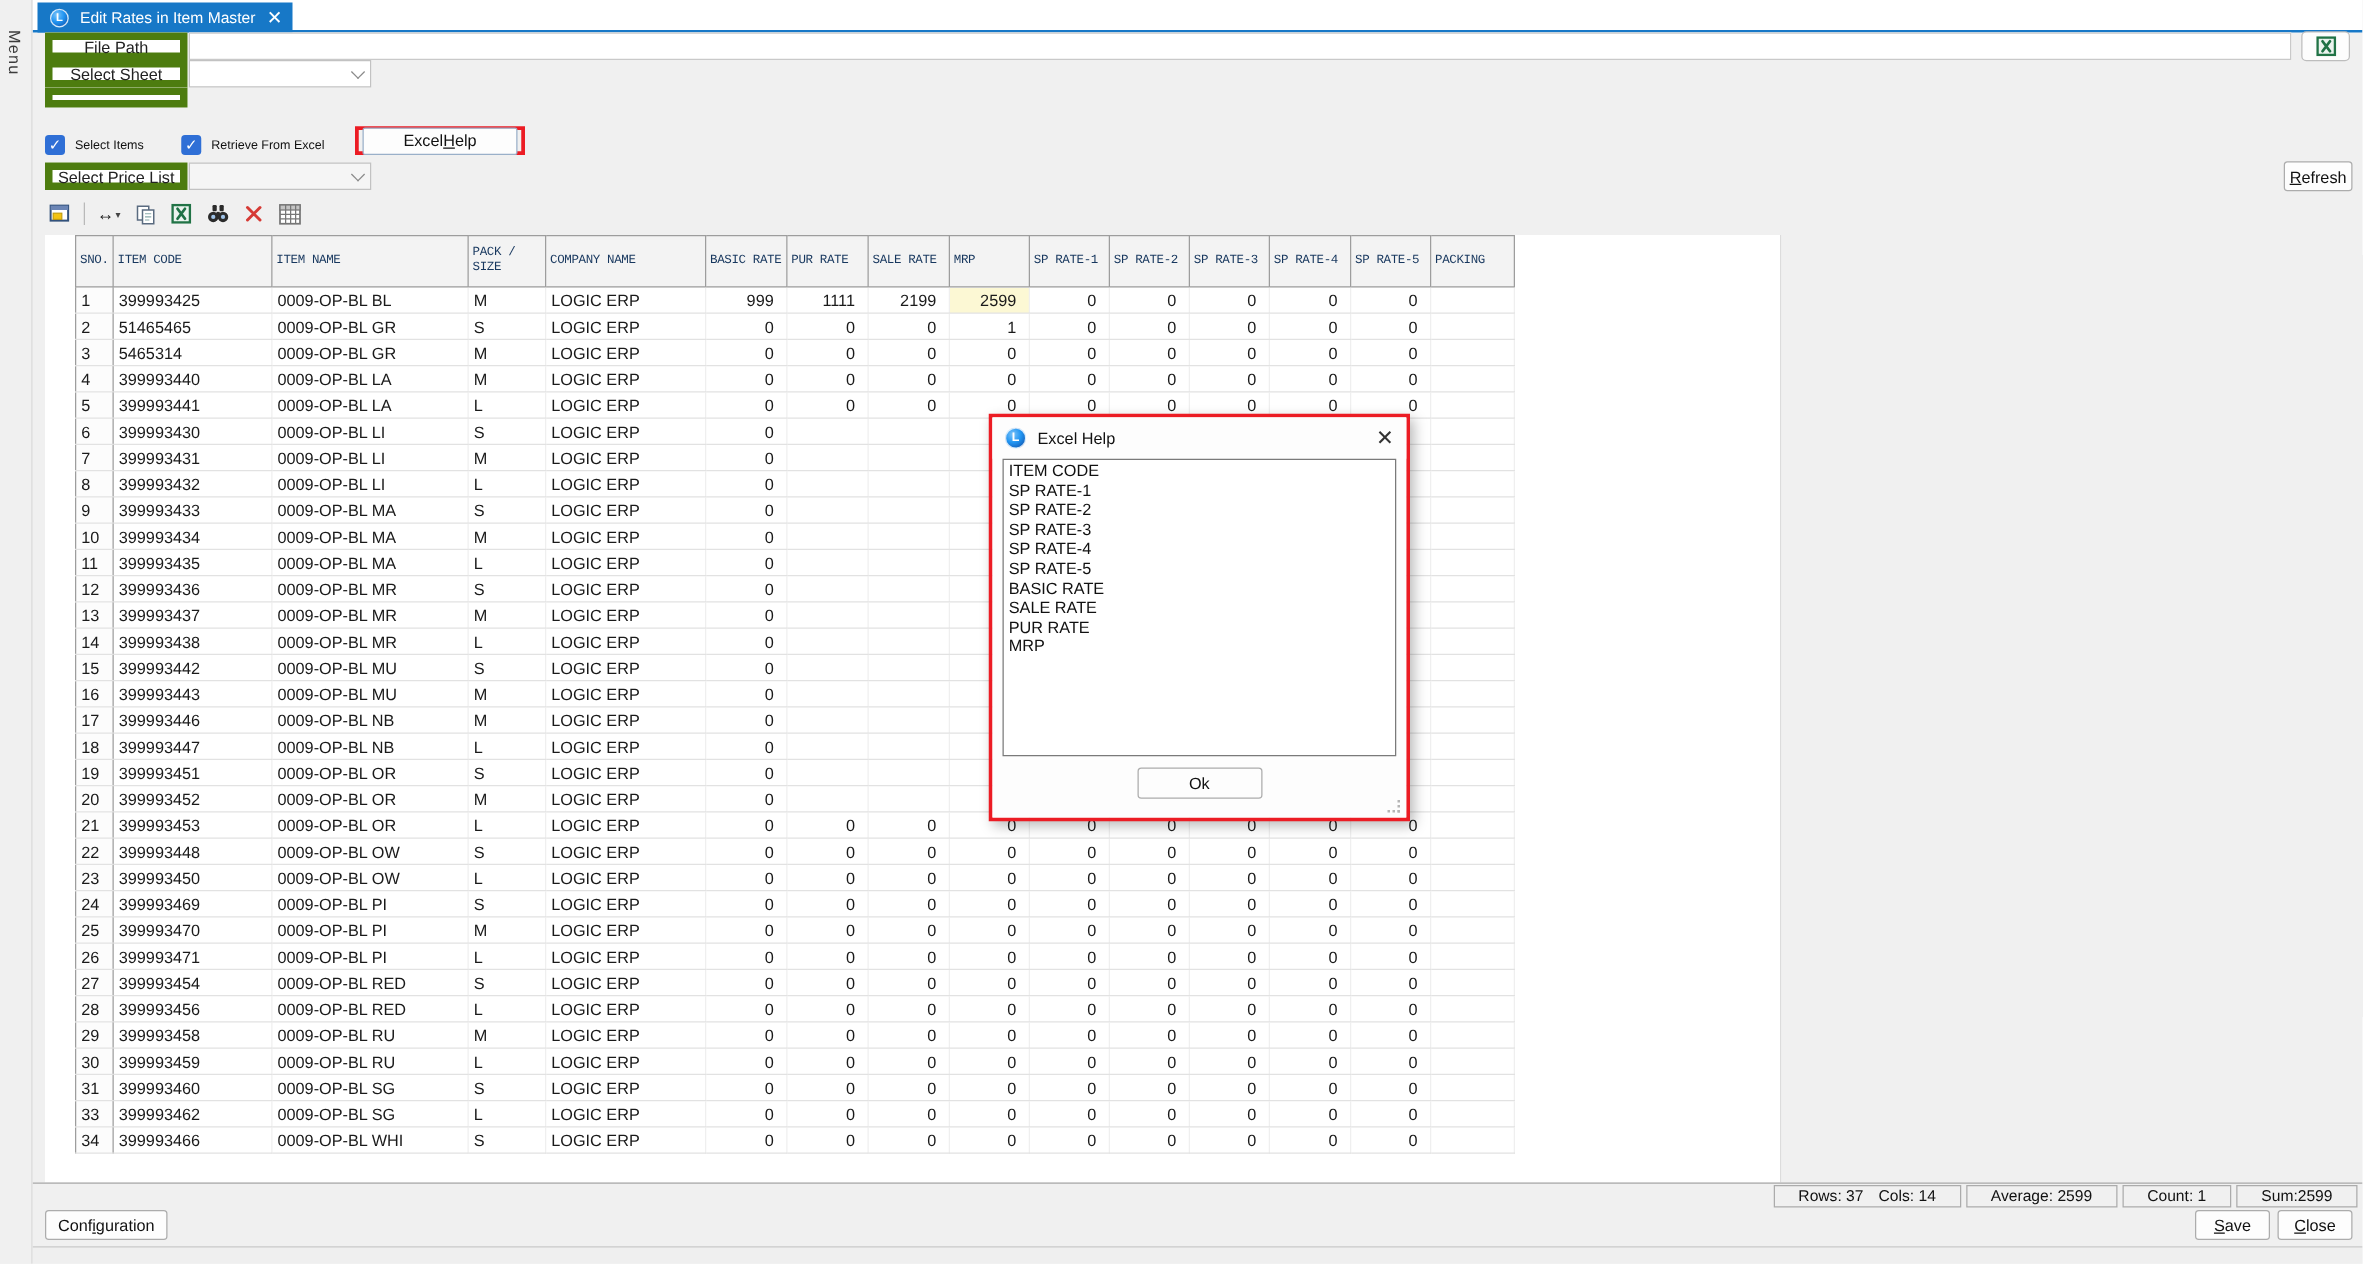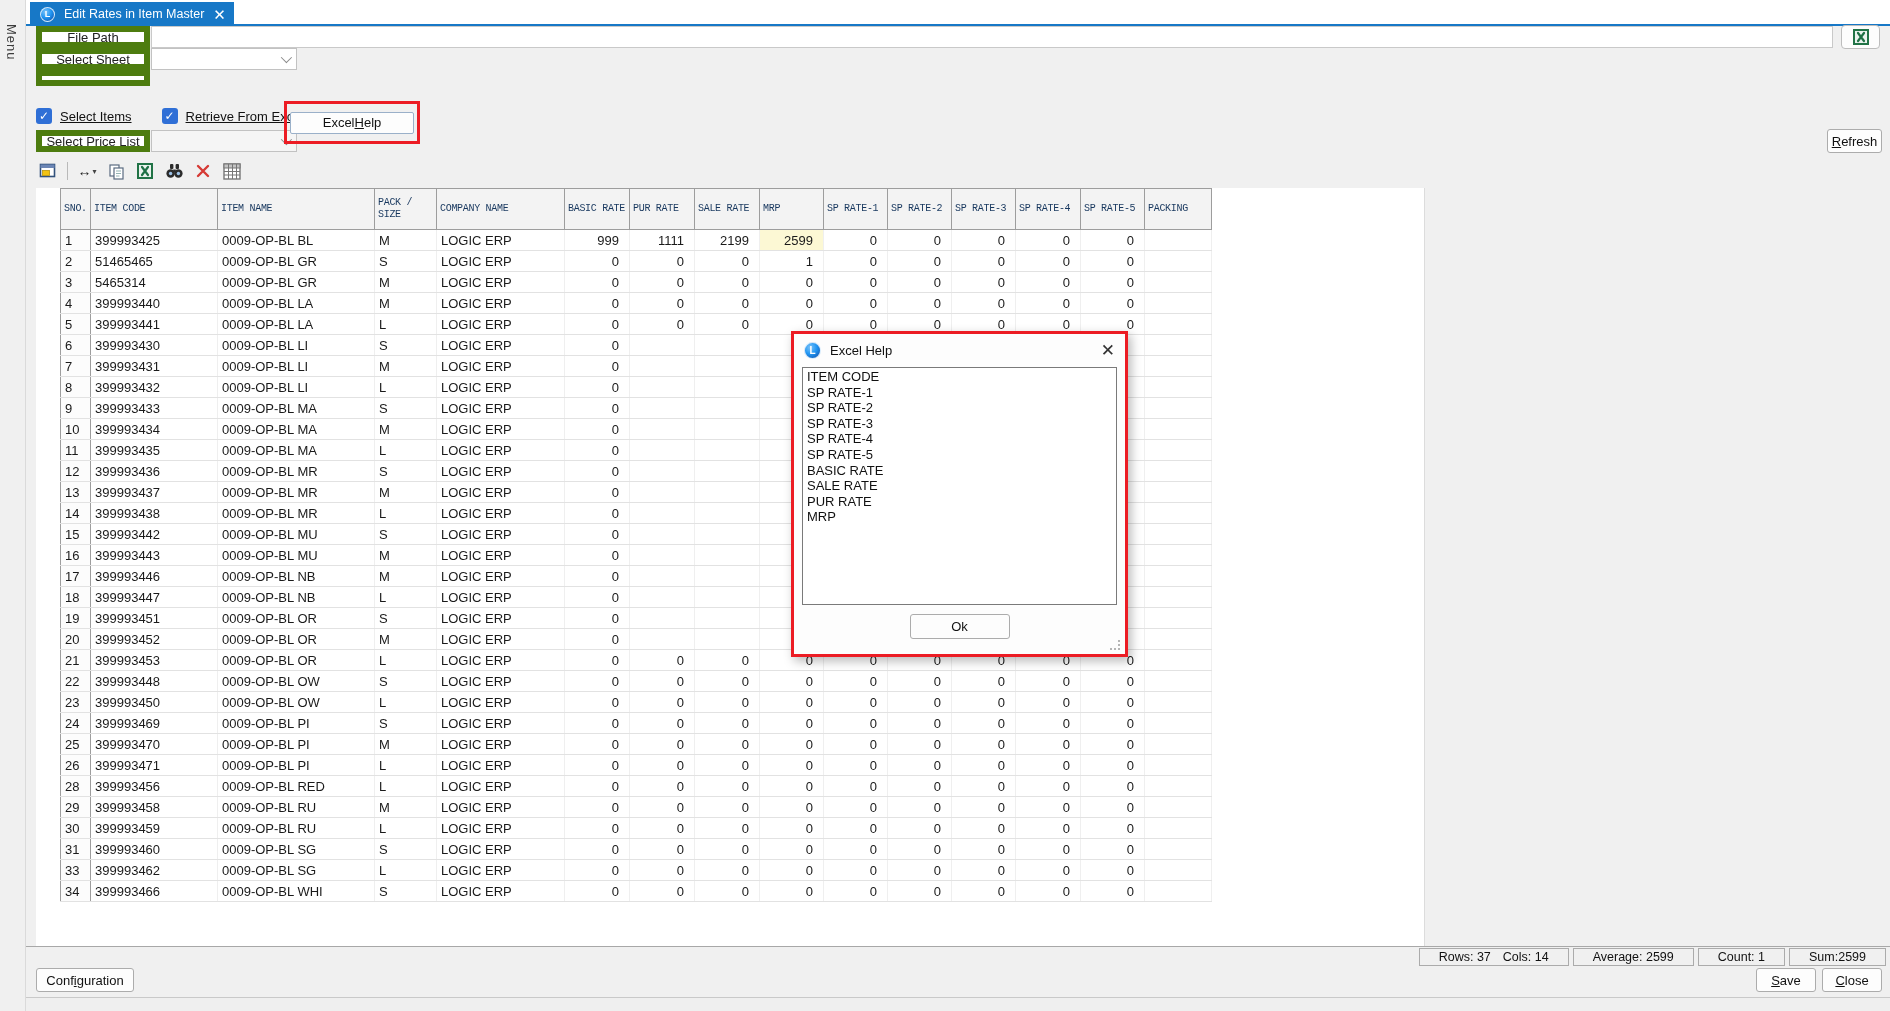--- a/index.html
+++ b/index.html
@@ -43,23 +43,23 @@
   .cb-sheet { left:151px; top:48px; width:146px; }
   .cb-price { left:151px; top:130px; width:146px; background:#f5f5f5; }
   .icon-btn { position:absolute; left:1841px; top:25px; width:39px; height:24px;
     background:#fdfdfd; border:1px solid #bdbdbd; border-radius:4px;
     display:flex; align-items:center; justify-content:center; cursor:pointer; }
   
   .checkrow { position:absolute; left:36px; top:105px; height:22px; display:flex;
     align-items:center; gap:0; }
   .checkbox { width:16px; height:16px; background:#2f6fd6; border-radius:3px; color:#fff;
     font-size:12px; display:flex; align-items:center; justify-content:center; cursor:pointer; }
-  .cb-label { margin-left:8px; margin-right:30px; font-size:13px; color:#111;text-decoration:underline; }
-  
-  .red-rect-btn { position:absolute; left:284px; top:101px; width:136px; height:43px;
+  .cb-label { margin-left:8px; margin-right:30px; font-size:10px; color:#111; }
+  
+  .red-rect-btn { position:absolute; left:284px; top:101px; width:136px; height:23px;
     border:3px solid #ec1c24; display:flex; align-items:center; justify-content:center;
     background:transparent; z-index:6; }
   .excel-help-btn { width:124px; height:22px; background:#fdfdfd; border:1px solid #9ab0c9;
     border-radius:2px; font-size:13px; color:#111; display:flex; align-items:center;
     justify-content:center; cursor:pointer; }
   .btn { background:#fdfdfd; border:1px solid #acacac; border-radius:3px; font-size:13px;
     color:#111; display:flex; align-items:center; justify-content:center; cursor:pointer; }
   .refresh-btn { position:absolute; left:1827px; top:129px; width:55px; height:24px; }
   .mn { text-decoration:underline; }
   
@@ -693,20 +693,37 @@
           <td class="num">0</td>
           <td class="num">0</td>
           <td class="num">0</td>
           <td class="num">0</td>
           <td class="num">0</td>
           <td class="num">0</td>
           <td class="num">0</td>
           <td></td>
         </tr>
         <tr>
+          <td class="sno">27</td>
+          <td>399993454</td>
+          <td>0009-OP-BL RED</td>
+          <td>S</td>
+          <td>LOGIC ERP</td>
+          <td class="num">0</td>
+          <td class="num">0</td>
+          <td class="num">0</td>
+          <td class="num">0</td>
+          <td class="num">0</td>
+          <td class="num">0</td>
+          <td class="num">0</td>
+          <td class="num">0</td>
+          <td class="num">0</td>
+          <td></td>
+        </tr>
+        <tr>
           <td class="sno">28</td>
           <td>399993456</td>
           <td>0009-OP-BL RED</td>
           <td>L</td>
           <td>LOGIC ERP</td>
           <td class="num">0</td>
           <td class="num">0</td>
           <td class="num">0</td>
           <td class="num">0</td>
           <td class="num">0</td>

